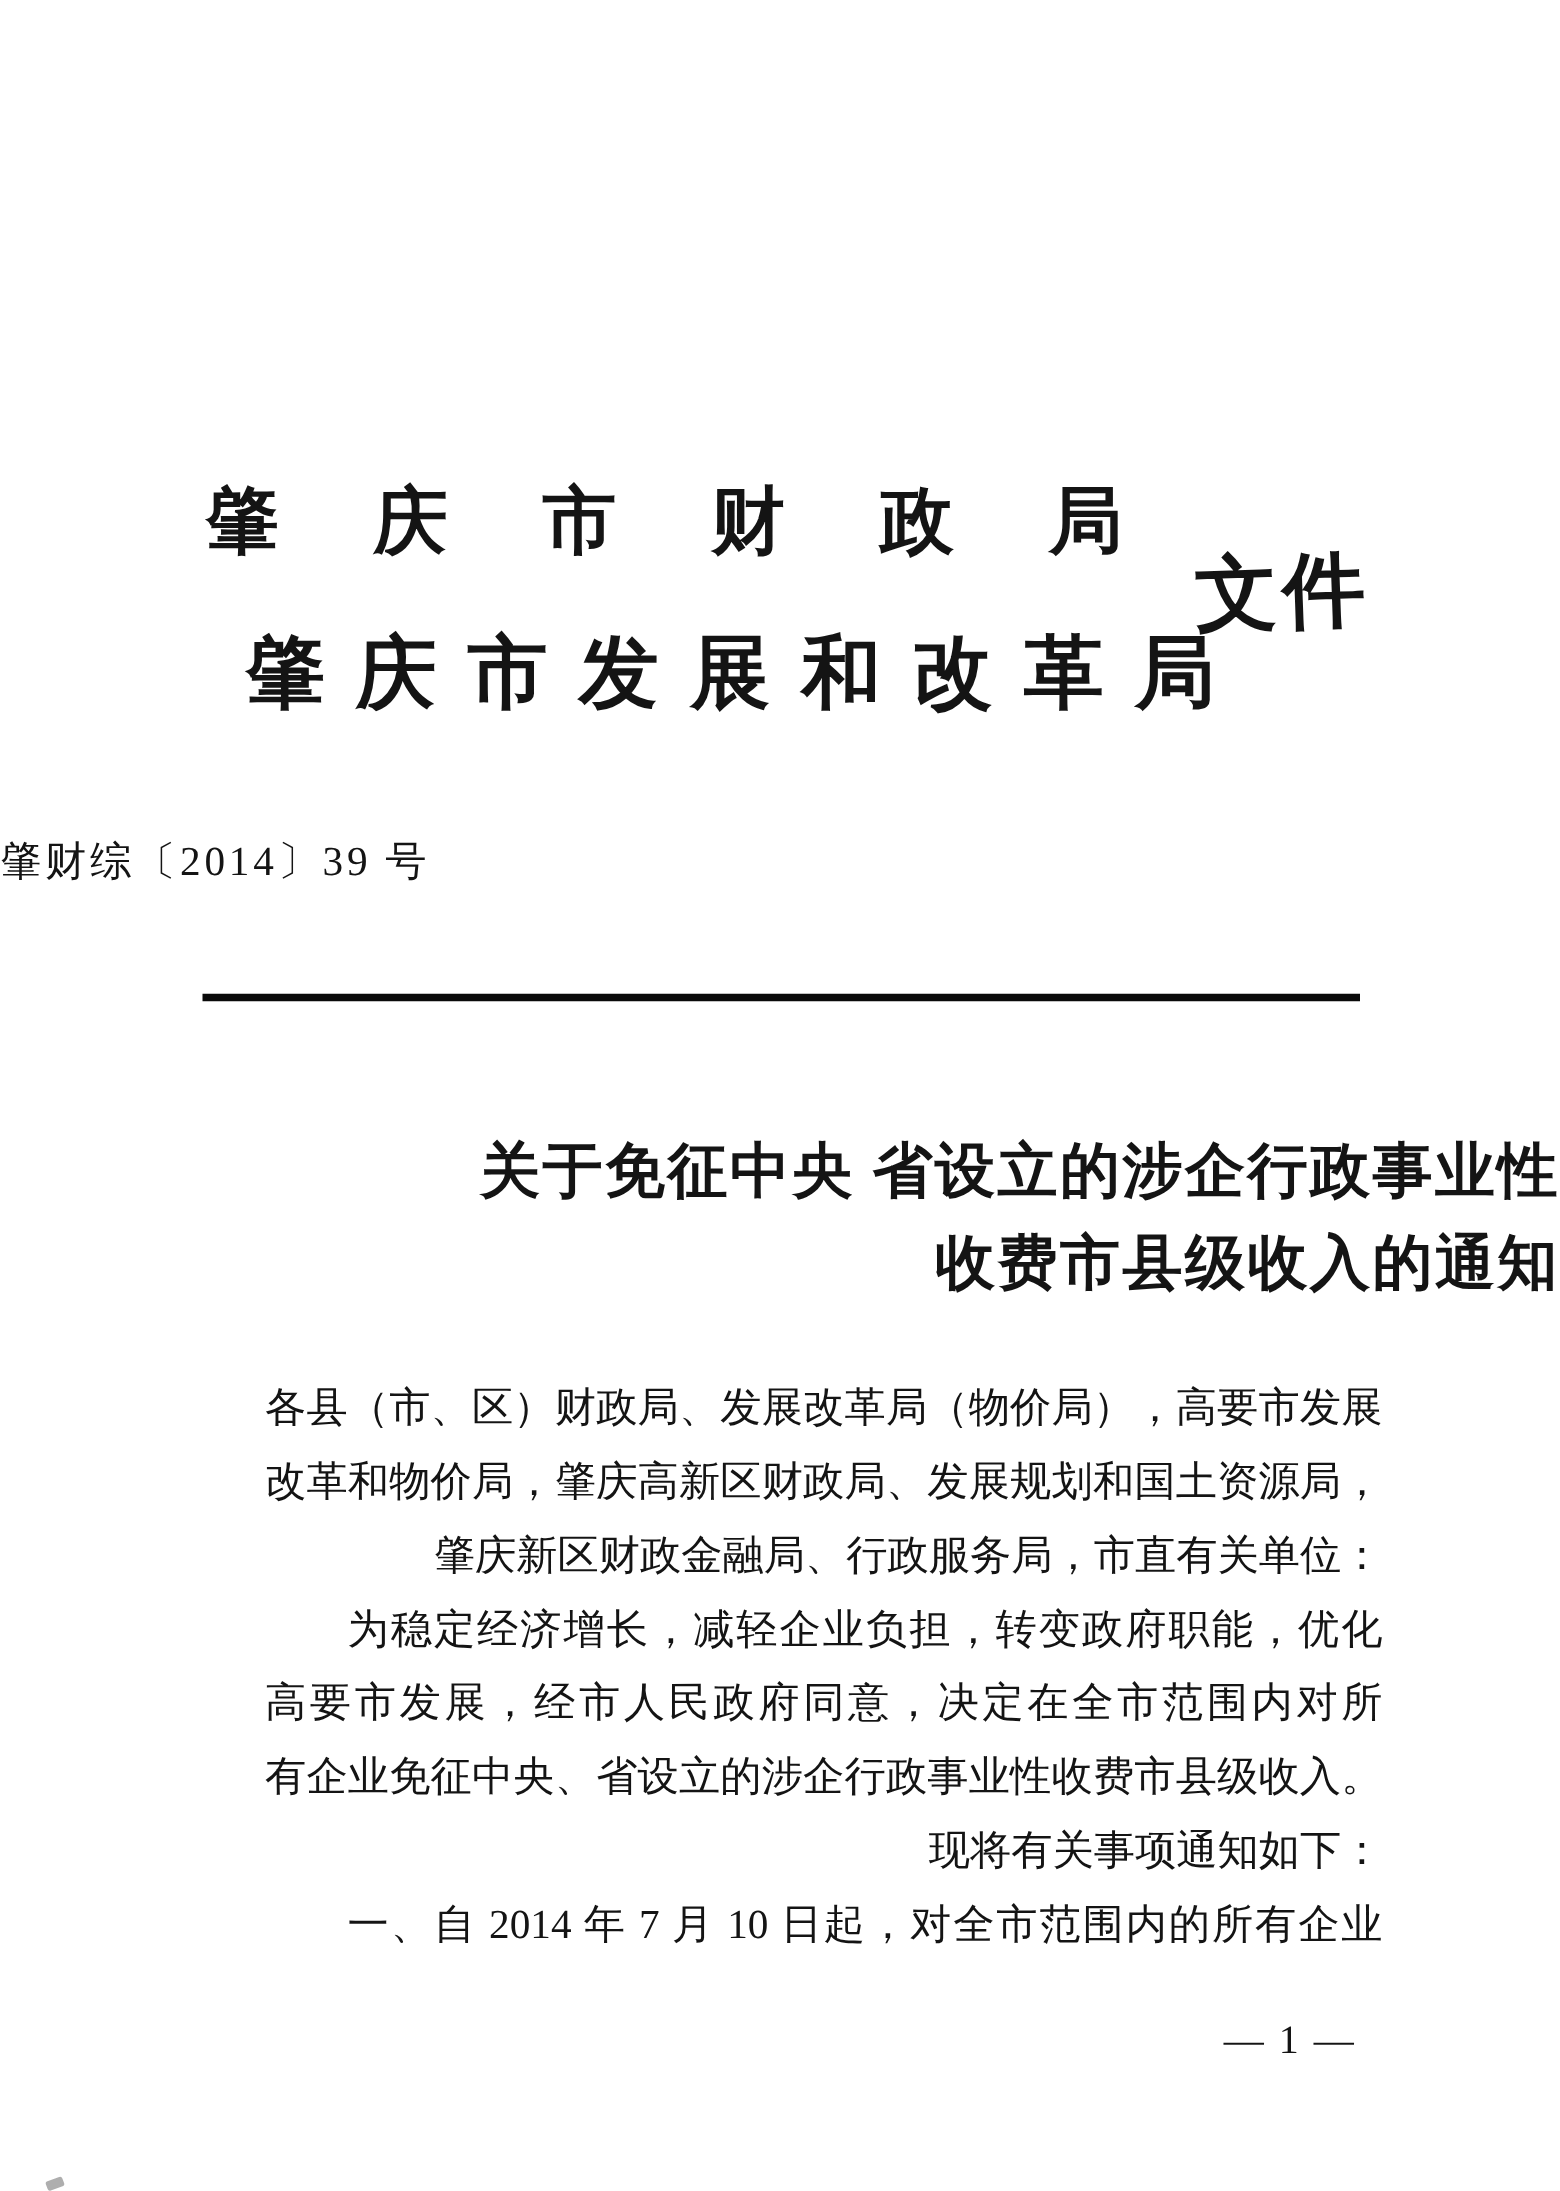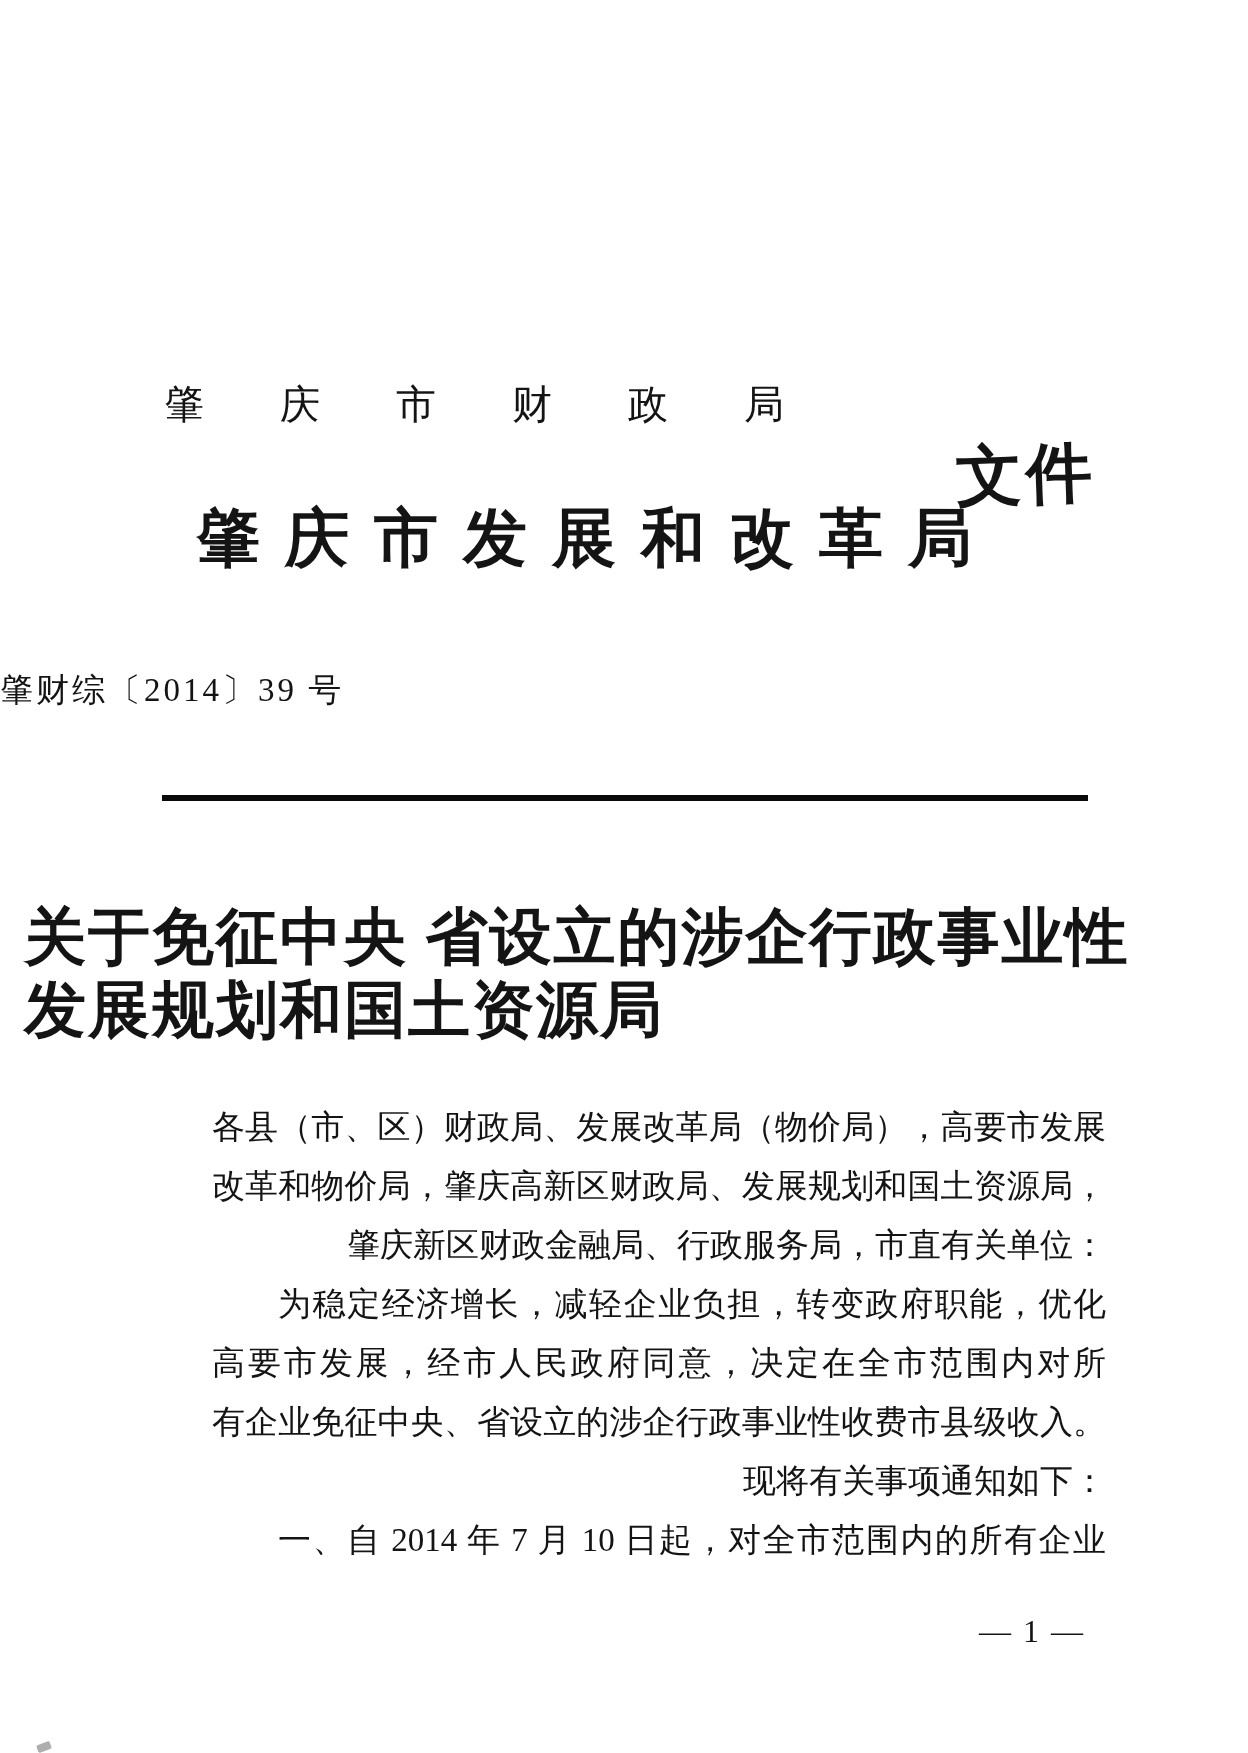--- a/index.html
+++ b/index.html
@@ -11,24 +11,24 @@
     background: #ffffff;
     margin: 0 auto;
     overflow: hidden;
     font-family: "Liberation Serif", "DejaVu Serif", serif;
     color: #141414;
   }
   
   .agency-line1 {
     position: absolute;
     left: 164px;
-    top: 370px;
-    font-size: 40px;
+    top: 382px;
+    font-size: 59px;
     line-height: 70px;
-    font-weight: 400;
+    font-weight: 700;
     letter-spacing: 76px;
     white-space: nowrap;
   }
   .agency-line2 {
     position: absolute;
     left: 160px;
     top: 504px;
     font-size: 64px;
     line-height: 70px;
     font-weight: 700;
@@ -65,22 +65,22 @@
     width: 926px;
     height: 6px;
     background: #0a0a0a;
   }
   
   .title {
     position: absolute;
     left: 0;
     right: 0;
     top: 901px;
-    text-align: left;
-    font-size: 62px;
+    text-align: right;
+    font-size: 48px;
     font-weight: 700;
     line-height: 73px;
     letter-spacing: 2px;
     margin-left: 24px;
   }
   .title div { white-space: pre; }
   
   .body-text {
     position: absolute;
     left: 212px;
@@ -126,21 +126,21 @@
     <div class="agency-line2">肇庆市发展和改革局</div>
     <div class="doc-type">文件</div>
   </header>
 
   <div class="doc-number">肇财综〔2014〕39 号</div>
 
   <div class="separator"></div>
 
   <h1 class="title">
     <div>关于免征中央 省设立的涉企行政事业性</div>
-    <div>发展规划和国土资源局</div>
+    <div>收费市县级收入的通知</div>
   </h1>
 
   <main class="body-text">
     <div class="line jl">各县（市、区）财政局、发展改革局（物价局），高要市发展</div>
     <div class="line jl">改革和物价局，肇庆高新区财政局、发展规划和国土资源局，</div>
     <div class="line sl">肇庆新区财政金融局、行政服务局，市直有关单位：</div>
     <div class="line jl ind">为稳定经济增长，减轻企业负担，转变政府职能，优化</div>
     <div class="line jl">高要市发展，经市人民政府同意，决定在全市范围内对所</div>
     <div class="line jl">有企业免征中央、省设立的涉企行政事业性收费市县级收入。</div>
     <div class="line sl">现将有关事项通知如下：</div>

